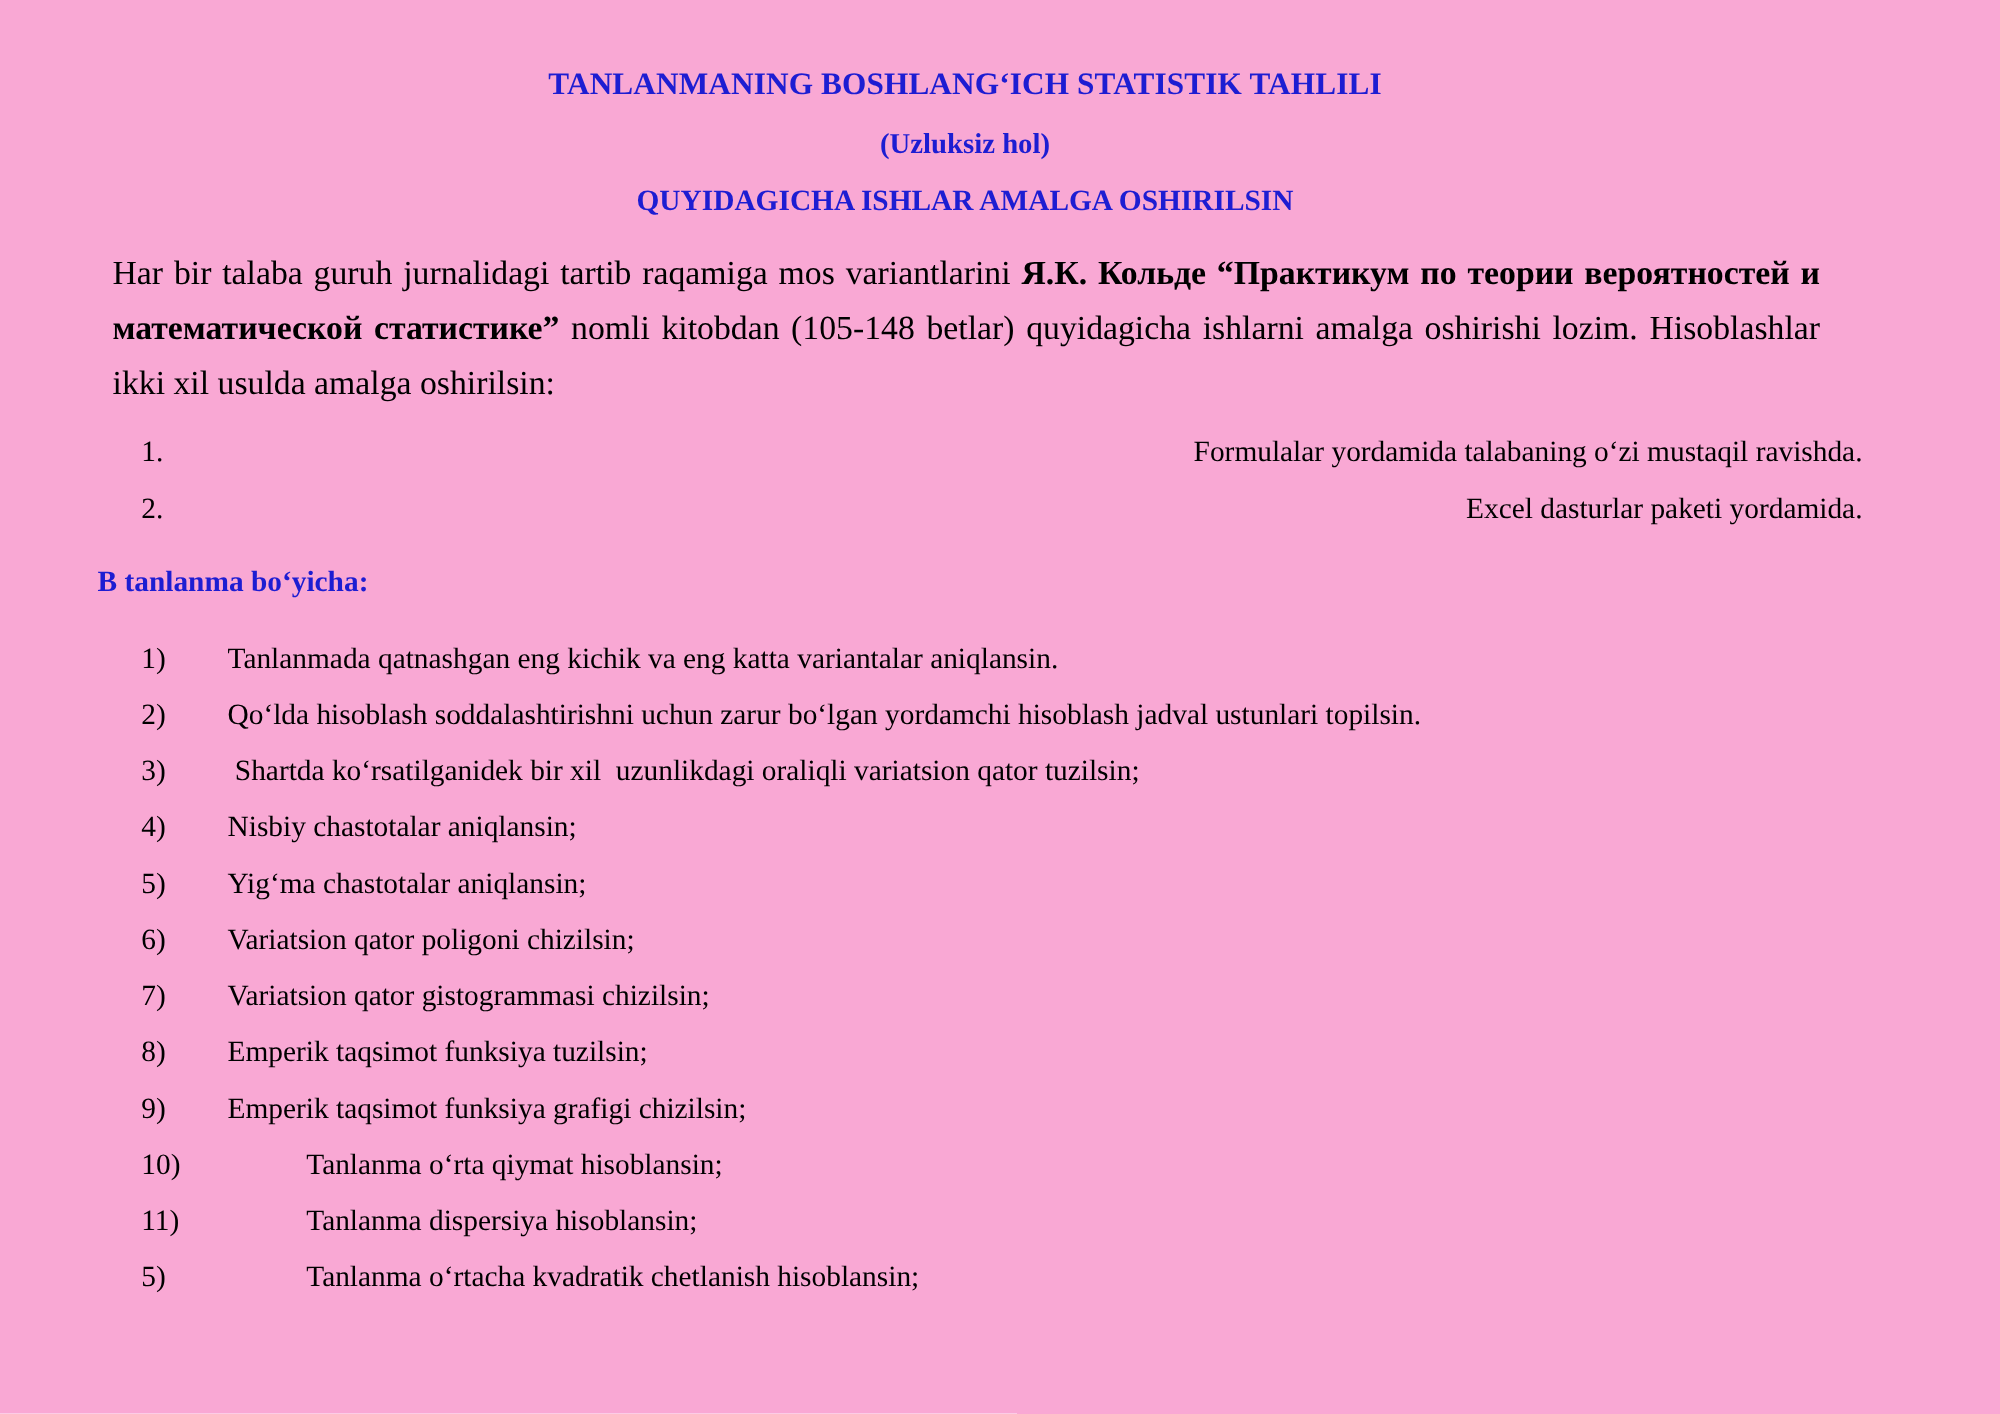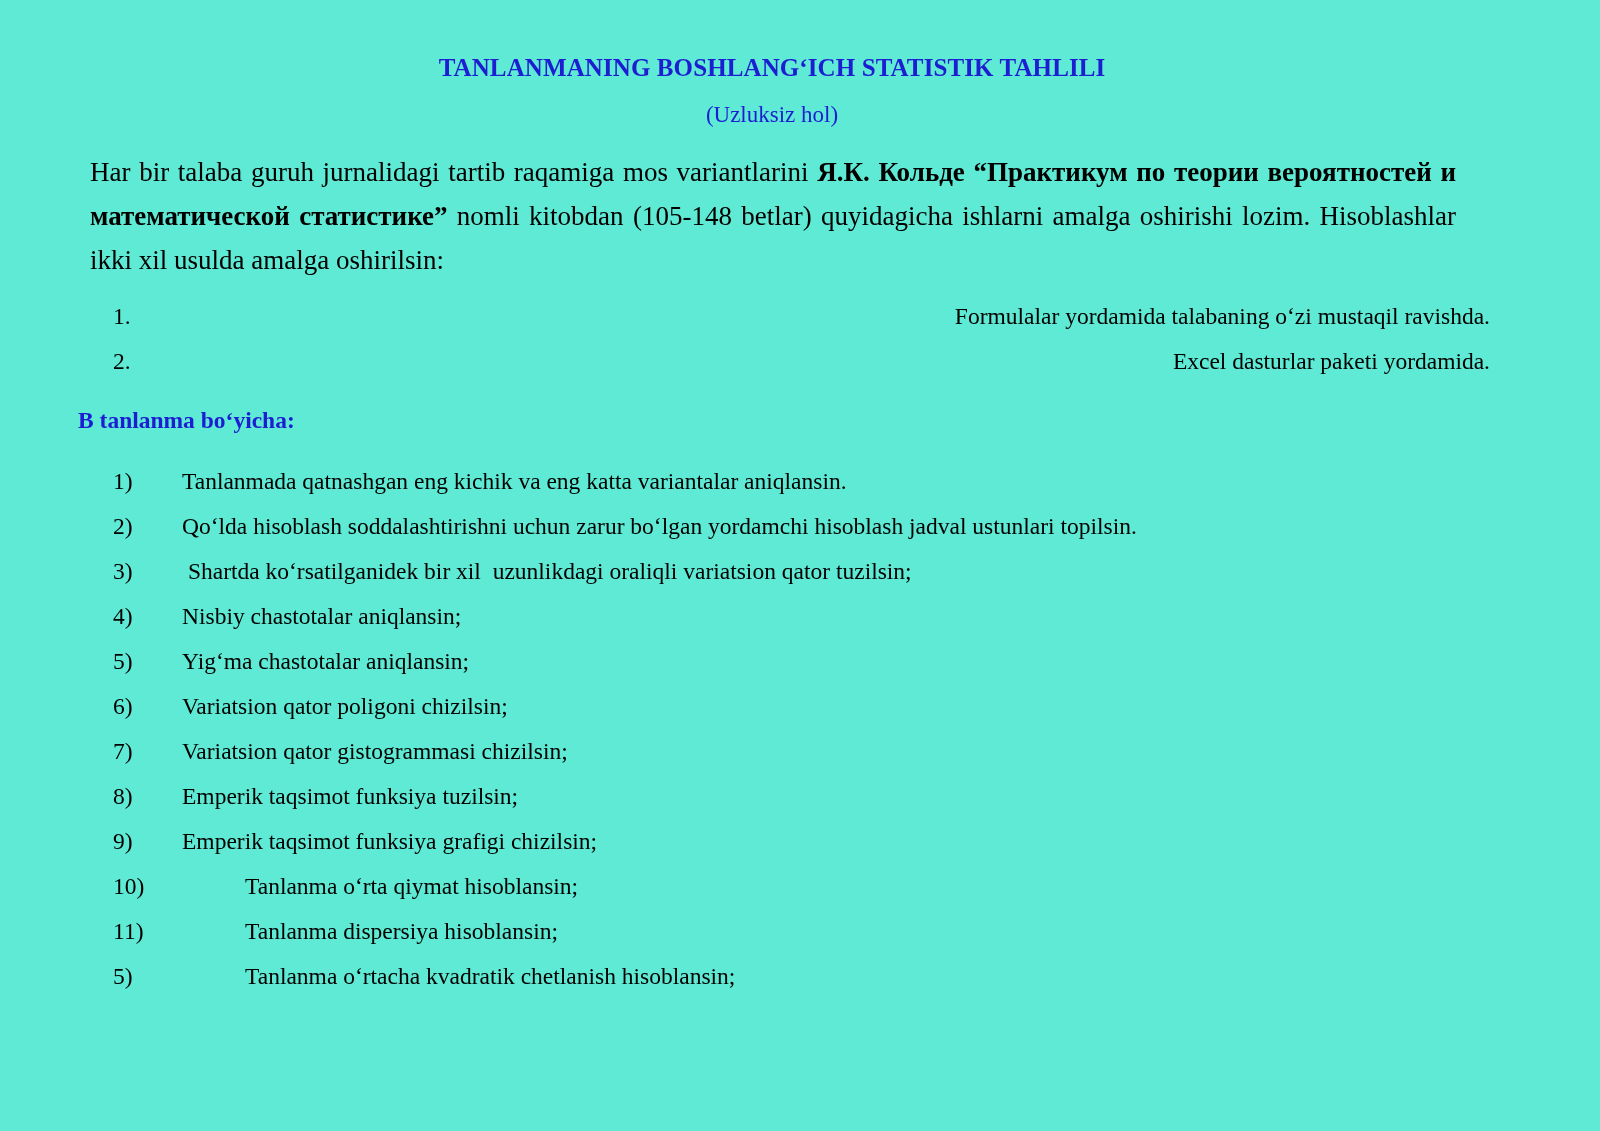--- a/index.html
+++ b/index.html
@@ -15,40 +15,40 @@
     color: #000000;
     overflow: hidden;
   }
 
   .page {
     position: relative;
     width: 1600px;
     height: 1131px;
     box-sizing: border-box;
     padding: 44px 110px 0 78px;
-    background: #5eead4;
+    background: #f9a8d4;
   }
 
   
   .title-block {
     width: 100%;
   }
   .doc-title {
     text-align: center;
     font-weight: bold;
     font-size: 25px;
     line-height: 48px;
     color: #1d1dd2;
     letter-spacing: 0.1px;
     margin: 0 0 0 0;
     padding-right: 24px;
   }
   .doc-subtitle {
     text-align: center;
-    font-weight: normal;
+    font-weight: bold;
     font-size: 23px;
     line-height: 46px;
     color: #1d1dd2;
     margin: 0;
     padding-right: 24px;
   }
   .doc-subtitle2 {
     text-align: center;
     font-weight: bold;
     font-size: 23.5px;
@@ -134,20 +134,21 @@
   }
 </style>
 </head>
 <body>
 
 <div class="page">
 
   <div class="title-block">
     <div class="doc-title">TANLANMANING BOSHLANG‘ICH STATISTIK TAHLILI</div>
     <div class="doc-subtitle">(Uzluksiz hol)</div>
+    <div class="doc-subtitle2">QUYIDAGICHA ISHLAR AMALGA OSHIRILSIN</div>
   </div>
 
   <p class="intro"><span>Har bir talaba guruh jurnalidagi tartib raqamiga mos variantlarini </span><b>Я.К. Кольде “Практикум по теории вероятностей и математической статистике”</b><span> nomli kitobdan (105-148 betlar) quyidagicha ishlarni amalga oshirishi lozim. Hisoblashlar ikki xil usulda amalga oshirilsin:</span></p>
 
   <ul class="method-list">
     <li class="method-item">
       <span class="num">1.</span>
       <span class="txt">Formulalar yordamida talabaning o‘zi mustaqil ravishda.</span>
     </li>
     <li class="method-item">

